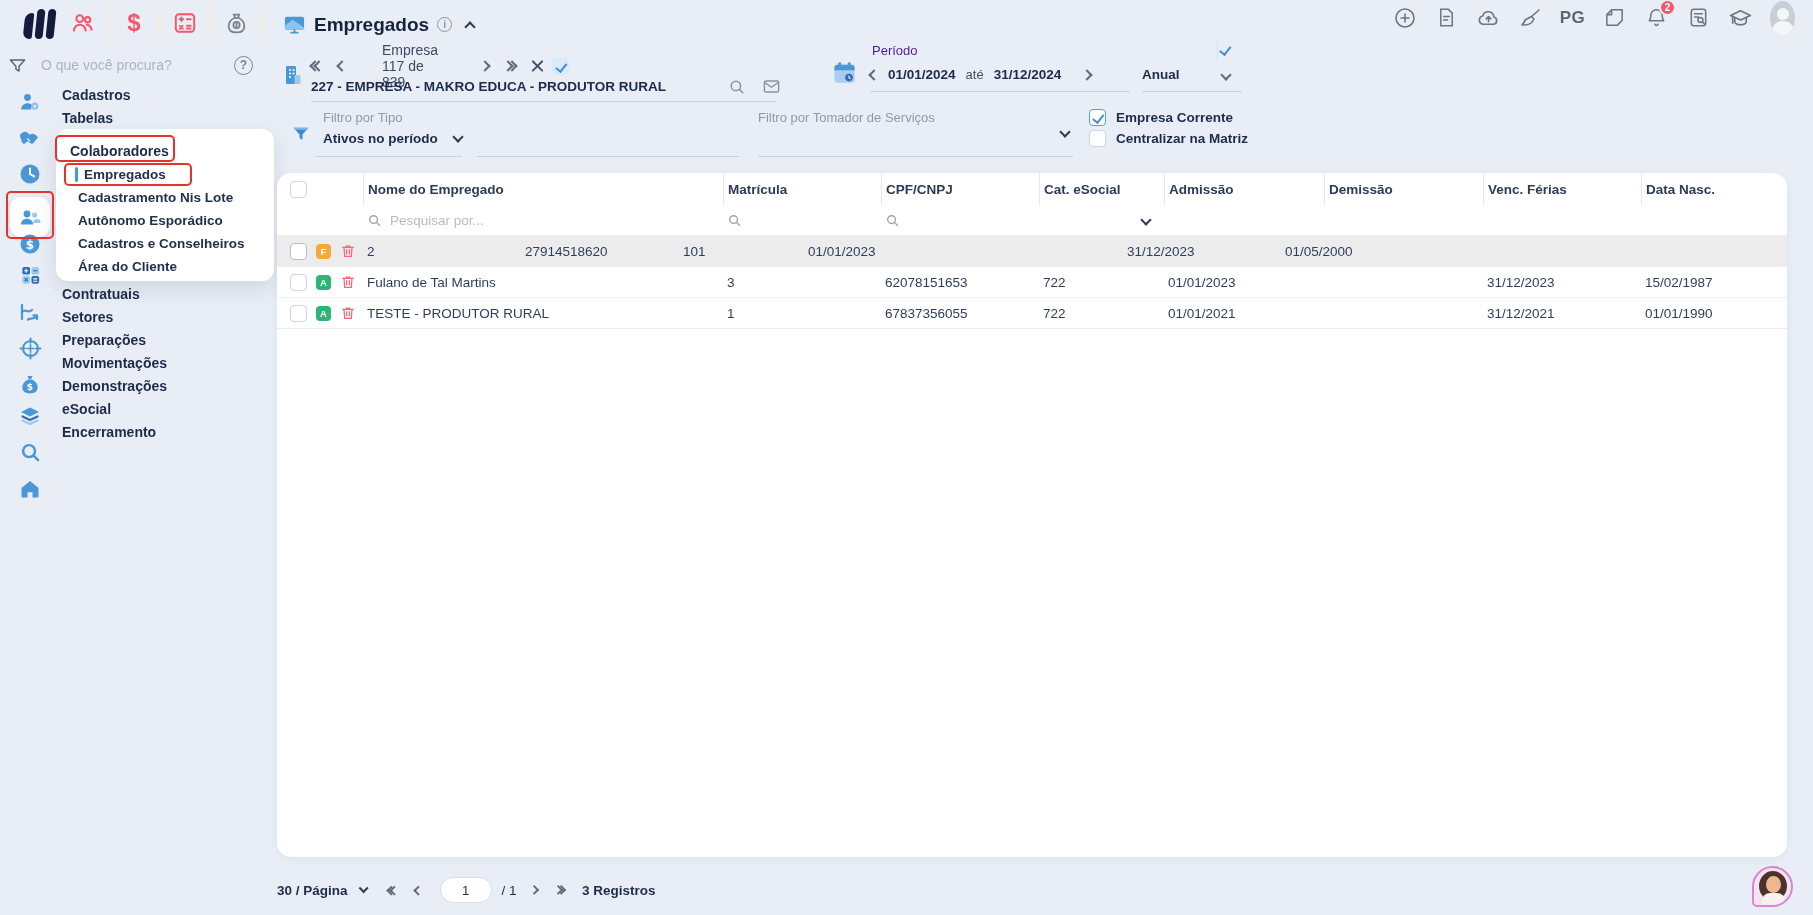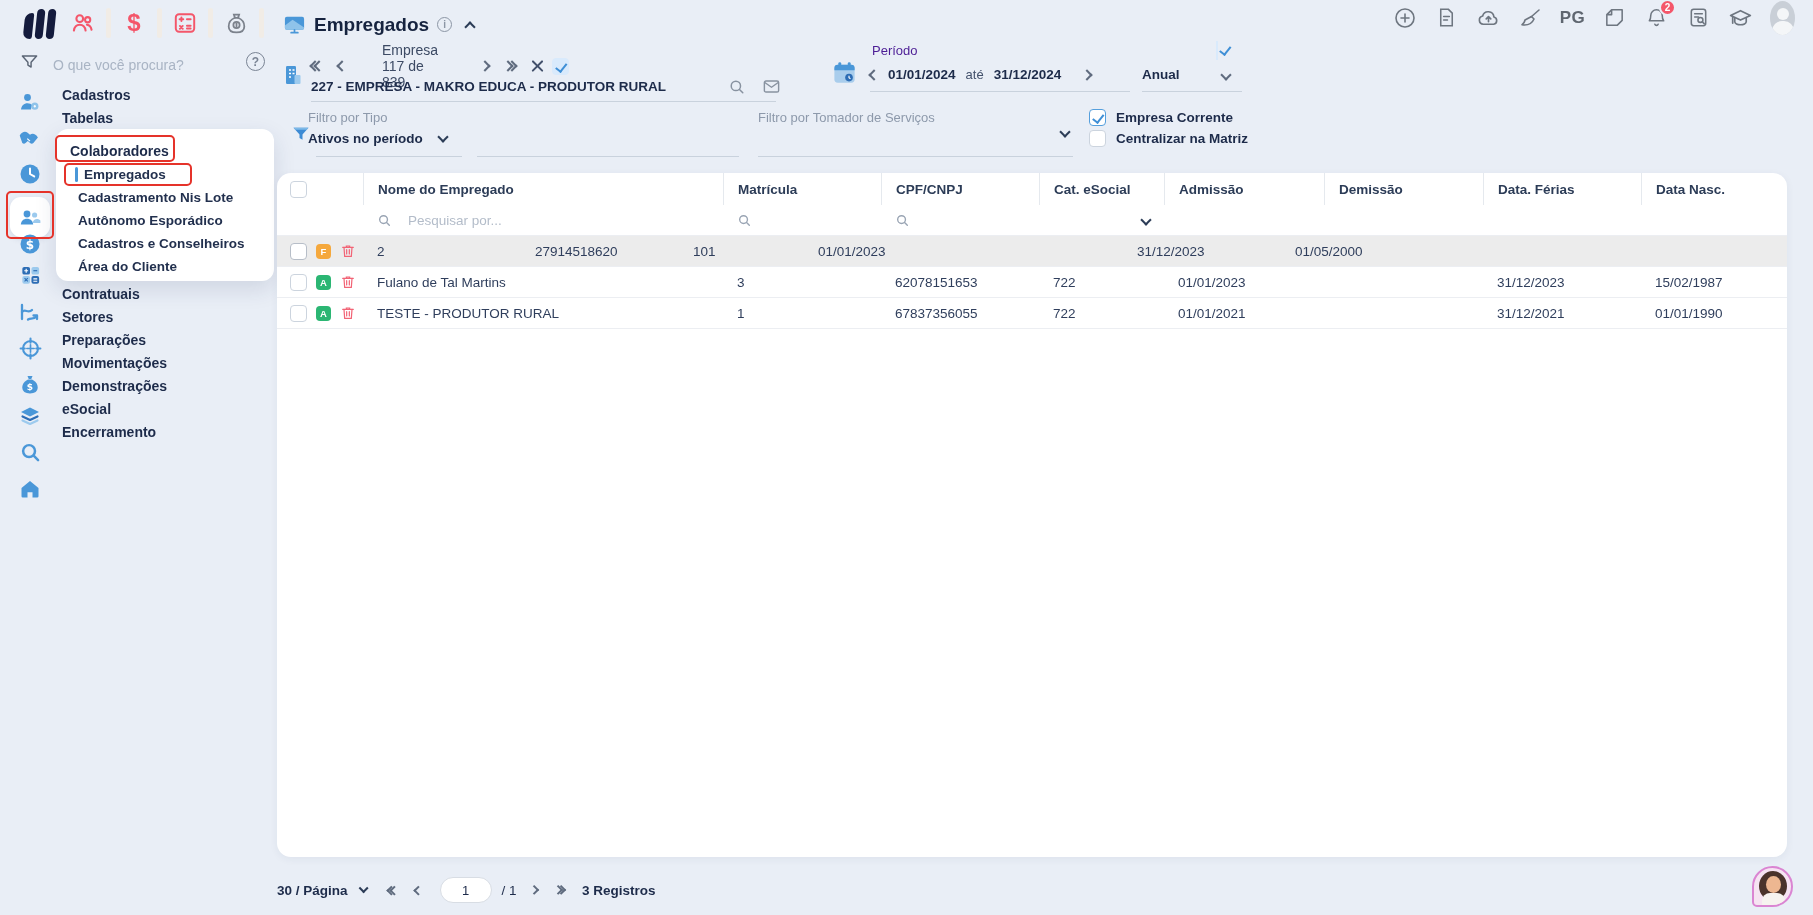--- a/index.html
+++ b/index.html
@@ -25,21 +25,21 @@
   .top-actions{position:absolute;right:18px;top:5px;display:flex;align-items:center;gap:17px}
   .ticon{width:25px;height:25px;display:flex;align-items:center;justify-content:center;position:relative}
   .pg-label{font-size:17px;font-weight:700;color:#5f6670;letter-spacing:.5px}
   .badge-red{position:absolute;top:-6px;right:-7px;min-width:17px;height:17px;border-radius:9px;
     background:#f4566a;color:#fff;font-size:10px;font-weight:700;display:flex;align-items:center;justify-content:center;border:2px solid #e9eef6}
   .avatar-gray{width:34px;height:34px;border-radius:50%;background:#c9cfd7;position:relative;overflow:hidden}
   .avatar-gray::before{content:"";position:absolute;left:50%;top:7px;transform:translateX(-50%);width:12px;height:12px;border-radius:50%;background:#f4f6f8}
   .avatar-gray::after{content:"";position:absolute;left:50%;top:20px;transform:translateX(-50%);width:22px;height:14px;border-radius:10px 10px 0 0;background:#f4f6f8}
 
   
-  .s-search{position:absolute;left:20px;top:52px;width:245px;height:26px;display:flex;}
+  .s-search{position:absolute;left:8px;top:52px;width:245px;height:26px;display:flex;align-items:center}
   .s-search input{border:none;outline:none;background:transparent;font-family:inherit;font-size:14px;color:#42506b;width:160px;margin-left:14px}
   .s-search input::placeholder{color:#a9b4c4}
   .help-circle{margin-left:auto;width:19px;height:19px;border-radius:50%;border:1.7px solid #7a8494;color:#7a8494;
     font-size:12px;font-weight:700;display:flex;align-items:center;justify-content:center}
 
   .rail{position:absolute;left:16px;top:0;width:40px}
   .rail .ric{position:absolute;left:0;width:28px;height:28px;display:flex;align-items:center;justify-content:center}
   .rail-btn{position:absolute;left:-6px;top:197px;width:40px;height:40px;background:#fff;border-radius:11px;
     box-shadow:0 2px 6px rgba(40,60,100,.12);display:flex;align-items:center;justify-content:center}
 
@@ -110,29 +110,29 @@
   .dbl .chv+.chv{margin-left:-4px}
   .xicon{position:relative;width:13px;height:13px;cursor:pointer}
   .xicon::before,.xicon::after{content:"";position:absolute;left:-1px;top:5.5px;width:15px;height:2.2px;background:#42506b;border-radius:2px}
   .xicon::before{transform:rotate(45deg)}
   .xicon::after{transform:rotate(-45deg)}
 
   
   .card{position:absolute;left:277px;top:173px;width:1510px;height:684px;background:#fff;border-radius:14px;
     box-shadow:0 2px 8px rgba(30,50,90,.06);overflow:hidden}
   .trow-base{display:flex;align-items:center}
-  .cell{padding-left:14px;display:flex;align-items:center;height:100%;overflow:hidden;white-space:nowrap}
+  .cell{padding-left:4px;display:flex;align-items:center;height:100%;overflow:hidden;white-space:nowrap}
   .w0{width:86px;padding-left:13px}
   .w1{width:360px}.w2{width:158px}.w3{width:158px}.w4{width:125px}
   .w5{width:160px}.w6{width:159px}.w7{width:158px}.w8{flex:1}
   .thead{height:32px;font-size:13.5px;font-weight:600;color:#2c3c57}
   .thead .cell{border-left:1px solid #e5e9ee}
   .thead .w0{border-left:none}
   .tsearch{height:31px;border-bottom:1px solid #eceef2}
-  .tsearch input{border:none;outline:none;background:transparent;font-family:inherit;font-size:13.5px;color:#42506b;width:220px;margin-left:16px}
+  .tsearch input{border:none;outline:none;background:transparent;font-family:inherit;font-size:13.5px;color:#42506b;width:220px;margin-left:8px}
   .tsearch input::placeholder{color:#b3bcc9}
   .trow{height:31px;font-size:13.5px;color:#2f3e5c;border-bottom:1px solid #eceef2}
   .trow.hl{background:#ececec}
   .rc-controls{display:flex;align-items:center;gap:9px}
   .badge{width:15px;height:15px;border-radius:4px;color:#fff;font-size:9.5px;font-weight:700;
     display:flex;align-items:center;justify-content:center;flex:none}
   .b-orange{background:#f5a83c}
   .b-green{background:#2bb673}
   .cat-chv{margin-left:auto;margin-right:14px}
 
@@ -467,21 +467,21 @@
   <span class="cb fill p-check on"></span>
 </div>
 
 <div class="filters">
   <span class="f-icon">
     <svg width="20" height="20" viewBox="0 0 24 24">
       <path d="M3 4.5h18l-7.2 8v6.5l-3.6-2.3v-4.2z" fill="#3d8bd4"></path>
       <path d="M3 4.5h18l-2.2 2.5H5.2z" fill="#7db9e8"></path>
     </svg>
   </span>
-  <div class="f-group" style="left:31px">
+  <div class="f-group" style="left:46px">
     <div class="f-label">Filtro por Tipo</div>
     <div class="f-value">
       <span>Ativos no período</span>
       <span class="chv d navy" style="margin-left:16px;margin-top:-3px"></span>
     </div>
   </div>
   <div class="f-under" style="left:39px;width:146px"></div>
 
   <div class="f-under" style="left:200px;width:262px"></div>
 
@@ -510,21 +510,21 @@
   <div class="trow-base thead">
     <div class="cell w0">
         <span class="cb"></span>
       </div>
     <div class="cell w1">Nome do Empregado</div>
     <div class="cell w2">Matrícula</div>
     <div class="cell w3">CPF/CNPJ</div>
     <div class="cell w4">Cat. eSocial</div>
     <div class="cell w5">Admissão</div>
     <div class="cell w6">Demissão</div>
-    <div class="cell w7">Data. Férias</div>
+    <div class="cell w7">Venc. Férias</div>
     <div class="cell w8">Data Nasc.</div>
   </div>
 
   <div class="trow-base tsearch">
     <div class="cell w0"></div>
     <div class="cell w1">
       <svg width="15" height="15" viewBox="0 0 24 24" fill="none" stroke="#9aa5b4" stroke-width="2.2" stroke-linecap="round">
         <circle cx="10.5" cy="10.5" r="6.2"></circle>
           <path d="M15.3 15.3l4.4 4.4"></path>
         </svg>

